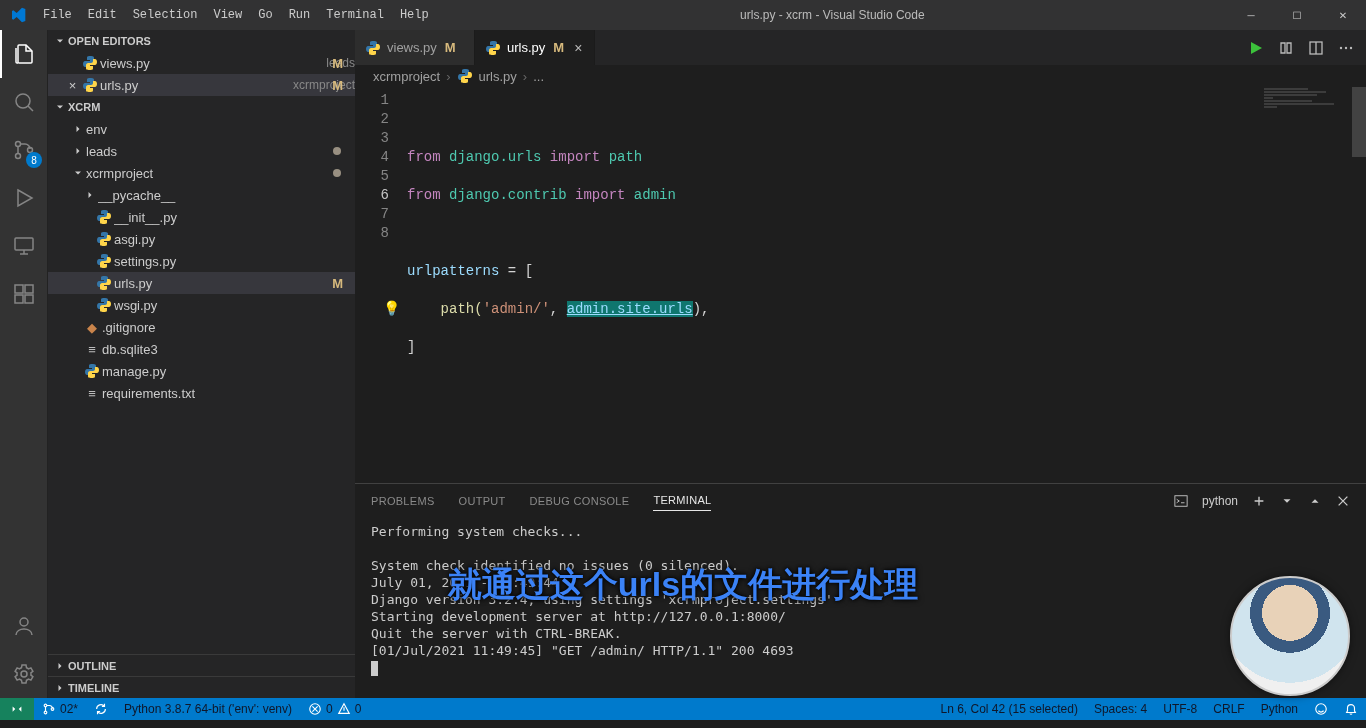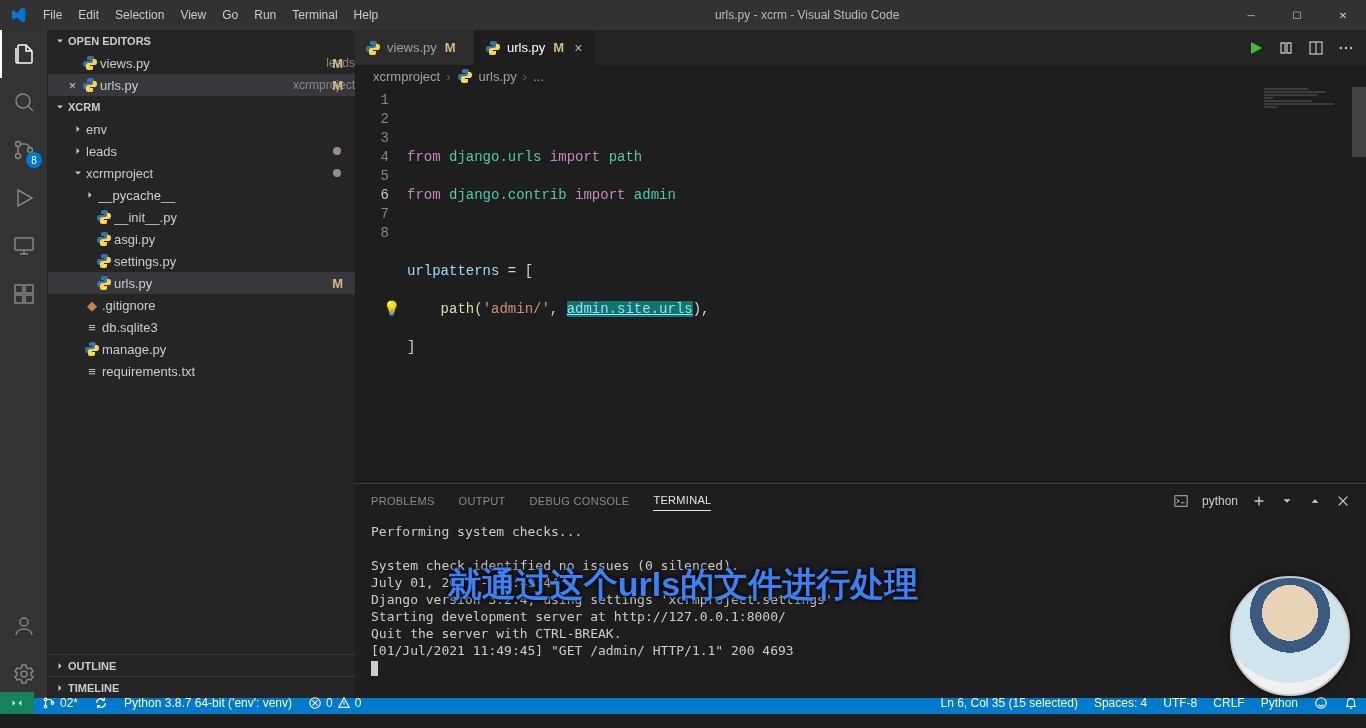--- a/index.html
+++ b/index.html
@@ -22,21 +22,21 @@
   user-select: none;
 }
 .titlebar .vscode-icon {
   width: 35px;
   display: flex;
   justify-content: center;
   align-items: center;
 }
 .titlebar .vscode-icon svg { width: 16px; height: 16px; }
 .menu { display: flex; }
-.menu-item { padding: 0 8px; height: 30px; line-height: 30px; cursor: pointer; font-size: 12px; }
+.menu-item { padding: 0 8px; height: 30px; line-height: 30px; cursor: pointer; font-size: 12px; font-family: Liberation Mono, monospace; }
 .title-center {
   flex: 1;
   text-align: center;
   font-size: 12px;
   color: #bbbbbb;
 }
 .win-controls { display: flex; }
 .win-btn {
   width: 46px;
   height: 30px;
@@ -303,25 +303,25 @@
   position: relative;
 }
 .terminal-cursor {
   display:inline-block;
   width:7px; height:15px;
   background:#cccccc;
   vertical-align:middle;
 }
 
 .statusbar {
-  height: 16px;
+  height: 22px;
   background: #007acc;
   display: flex;
-  align-items: flex-end;
-  color: #fef9c3;
+  align-items: flex-start;
+  color: #0f172a;
   font-size: 12px;
 }
 .sb-remote { width: 34px; height: 22px; background: #16825d; display:flex; align-items:center; justify-content:center;}
 .sb-item { padding: 0 8px; display:flex; align-items:center; gap:4px; height:22px; }
 .sb-item svg { width:14px; height:14px; }
 .sb-spacer { flex: 1; }
 
 .overlay-caption {
   position: absolute;
   top: 562px;
@@ -549,20 +549,30 @@
       <div class="tree-row selected">
         <span class="indent" style="width:30px"></span>
         <span class="icon py py-glyph">
             <svg viewBox="0 0 16 16">
               <path fill="#3476a8" d="M8 1c-3 0-3 1-3 2v2h3v1H3c-1 0-2 1-2 3s1 3 2 3h2v-2c0-1 1-2 2-2h3c1 0 2-1 2-2V3c0-1 0-2-4-2z"></path>
               <path fill="#ffd54a" d="M8 15c3 0 3-1 3-2v-2H8v-1h5c1 0 2-1 2-3s-1-3-2-3h-2v2c0 1-1 2-2 2H6c-1 0-2 1-2 2v3c0 1 0 2 4 2z"></path>
             </svg>
           </span>
         <span class="label">urls.py</span>
         <span class="badge-m">M</span>
+      </div>
+      <div class="tree-row">
+        <span class="indent" style="width:30px"></span>
+        <span class="icon py py-glyph">
+            <svg viewBox="0 0 16 16">
+              <path fill="#3476a8" d="M8 1c-3 0-3 1-3 2v2h3v1H3c-1 0-2 1-2 3s1 3 2 3h2v-2c0-1 1-2 2-2h3c1 0 2-1 2-2V3c0-1 0-2-4-2z"></path>
+              <path fill="#ffd54a" d="M8 15c3 0 3-1 3-2v-2H8v-1h5c1 0 2-1 2-3s-1-3-2-3h-2v2c0 1-1 2-2 2H6c-1 0-2 1-2 2v3c0 1 0 2 4 2z"></path>
+            </svg>
+          </span>
+        <span class="label">wsgi.py</span>
       </div>
       <div class="tree-row">
         <span class="indent" style="width:18px"></span>
         <span class="icon" style="color:#c9844b">◆</span>
         <span class="label">.gitignore</span>
       </div>
       <div class="tree-row">
         <span class="indent" style="width:18px"></span>
         <span class="icon" style="color:#bbb">≡</span>
         <span class="label">db.sqlite3</span>
@@ -779,21 +789,21 @@
         <path d="M5 5l6 6M11 5l-6 6"></path>
       </svg>
     <span>0</span>
     <svg viewBox="0 0 16 16" fill="none" stroke="#fff" stroke-width="1.3">
         <path d="M8 2l6 11H2z"></path>
         <path d="M8 6v4M8 12v0"></path>
       </svg>
     <span>0</span>
   </div>
   <div class="sb-spacer"></div>
-  <div class="sb-item">Ln 6, Col 35 (15 selected)</div>
+  <div class="sb-item">Ln 6, Col 42 (15 selected)</div>
   <div class="sb-item">Spaces: 4</div>
   <div class="sb-item">UTF-8</div>
   <div class="sb-item">CRLF</div>
   <div class="sb-item">Python</div>
   <div class="sb-item">
     <svg viewBox="0 0 16 16" fill="none" stroke="#fff" stroke-width="1.3">
         <circle cx="8" cy="8" r="6"></circle>
         <path d="M5 7h0M11 7h0M5 10c1 1 2 1.5 3 1.5s2-.5 3-1.5"></path>
       </svg>
   </div>

